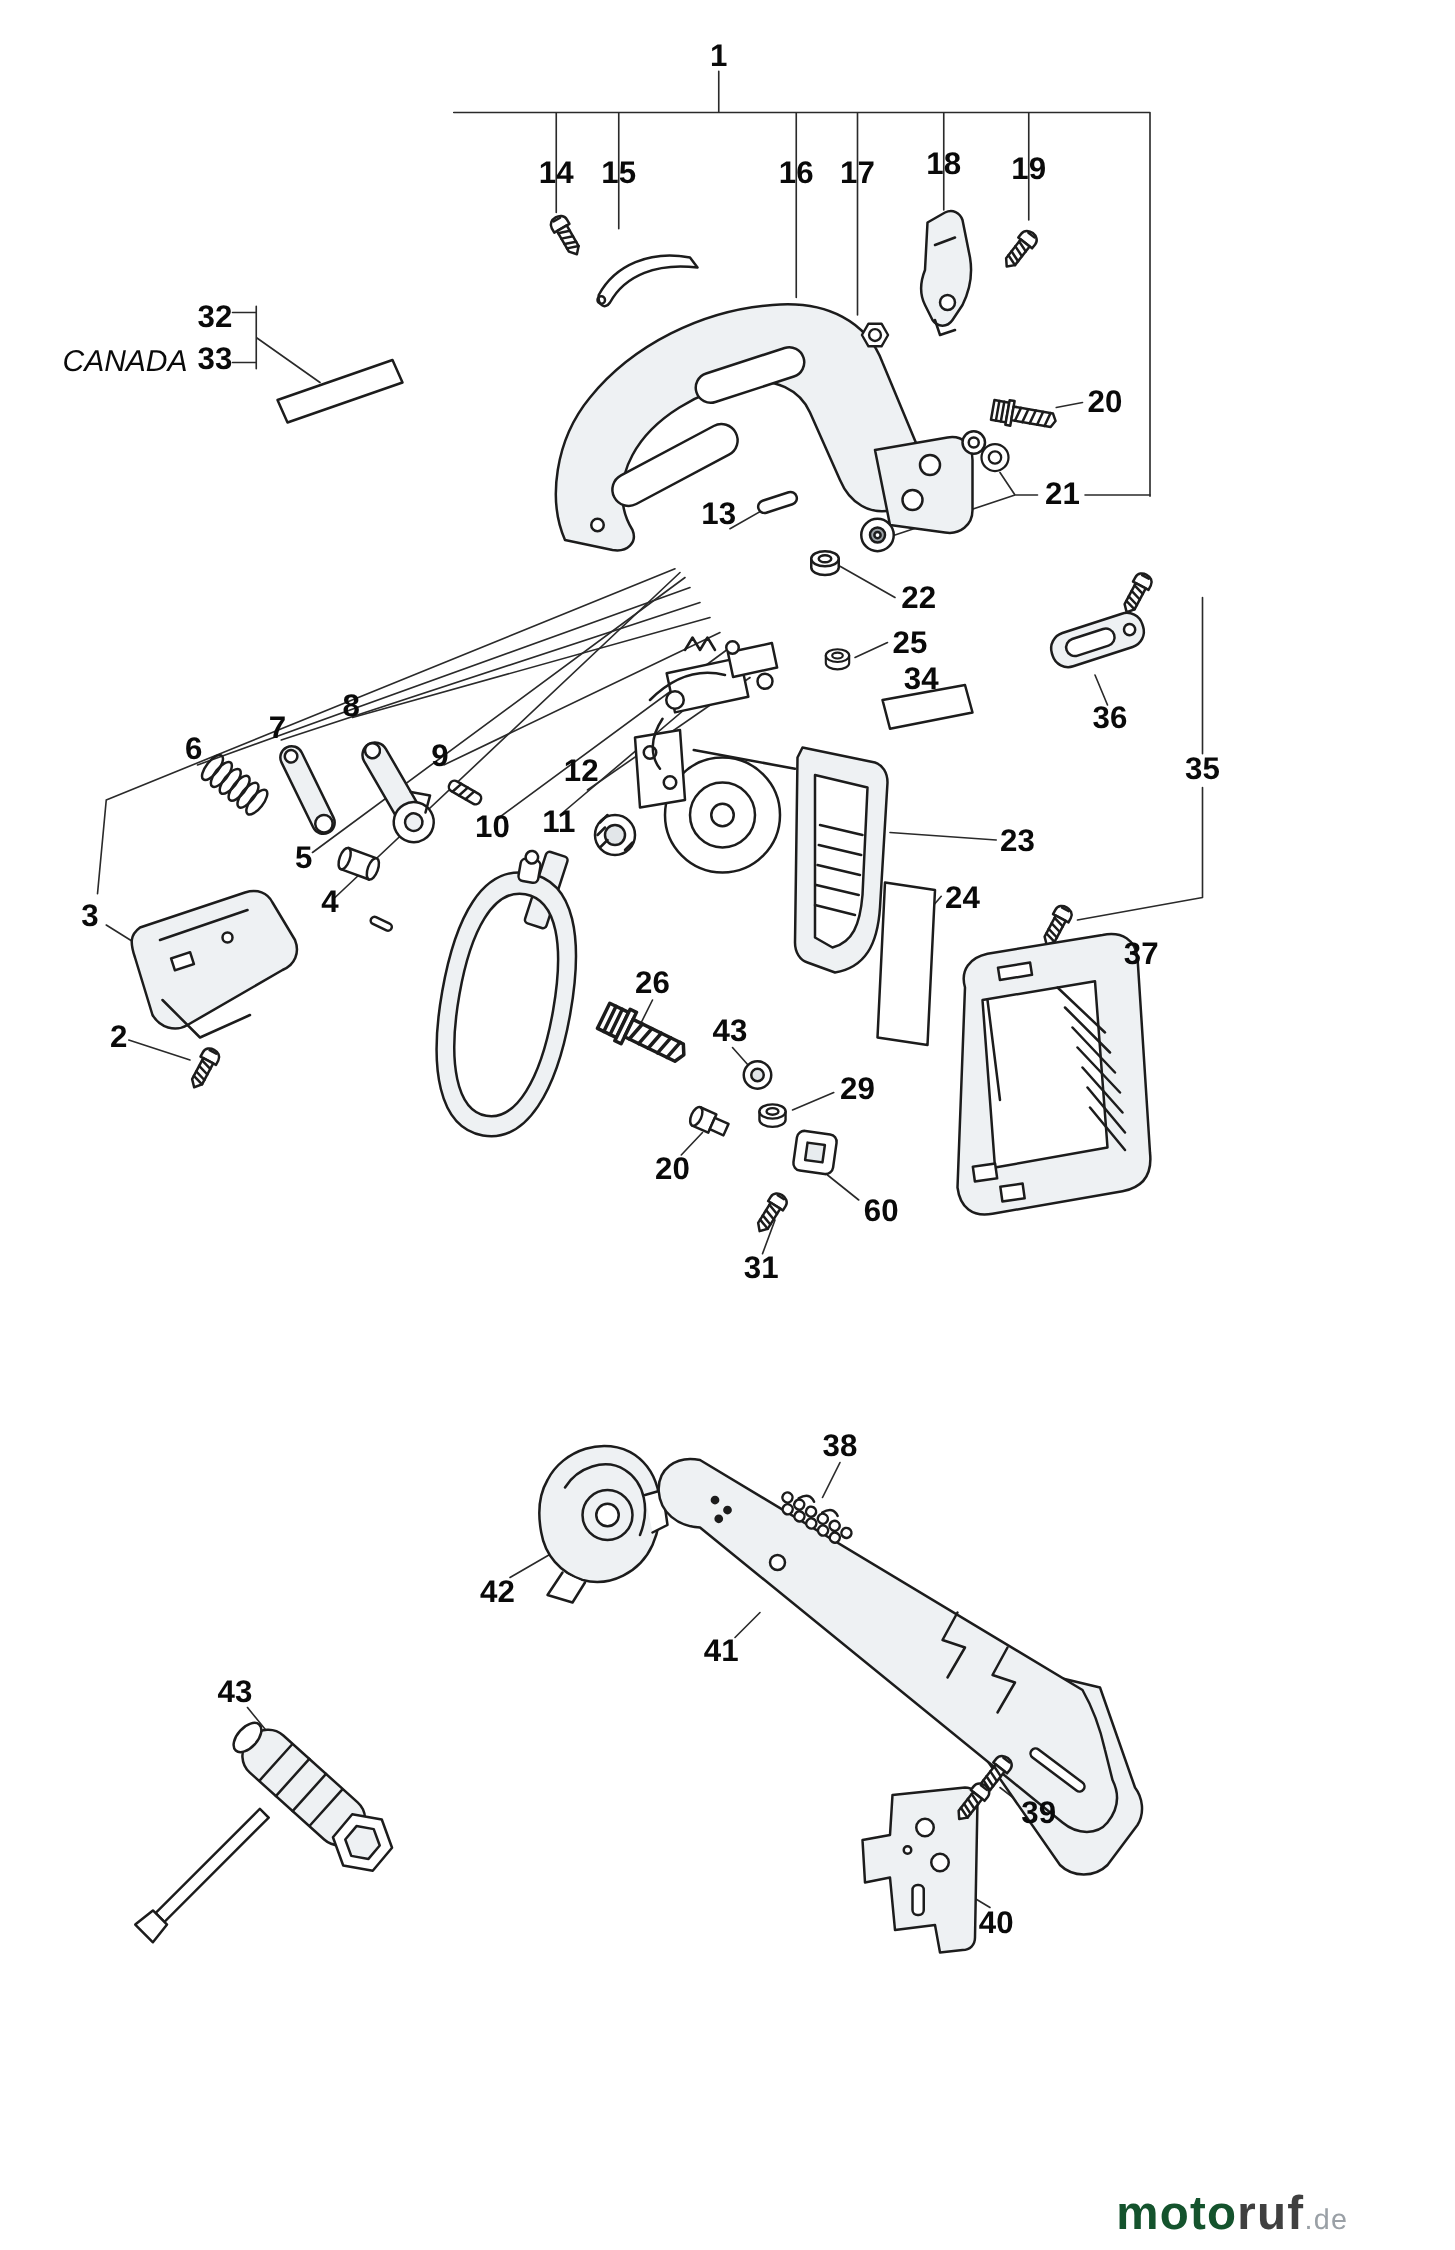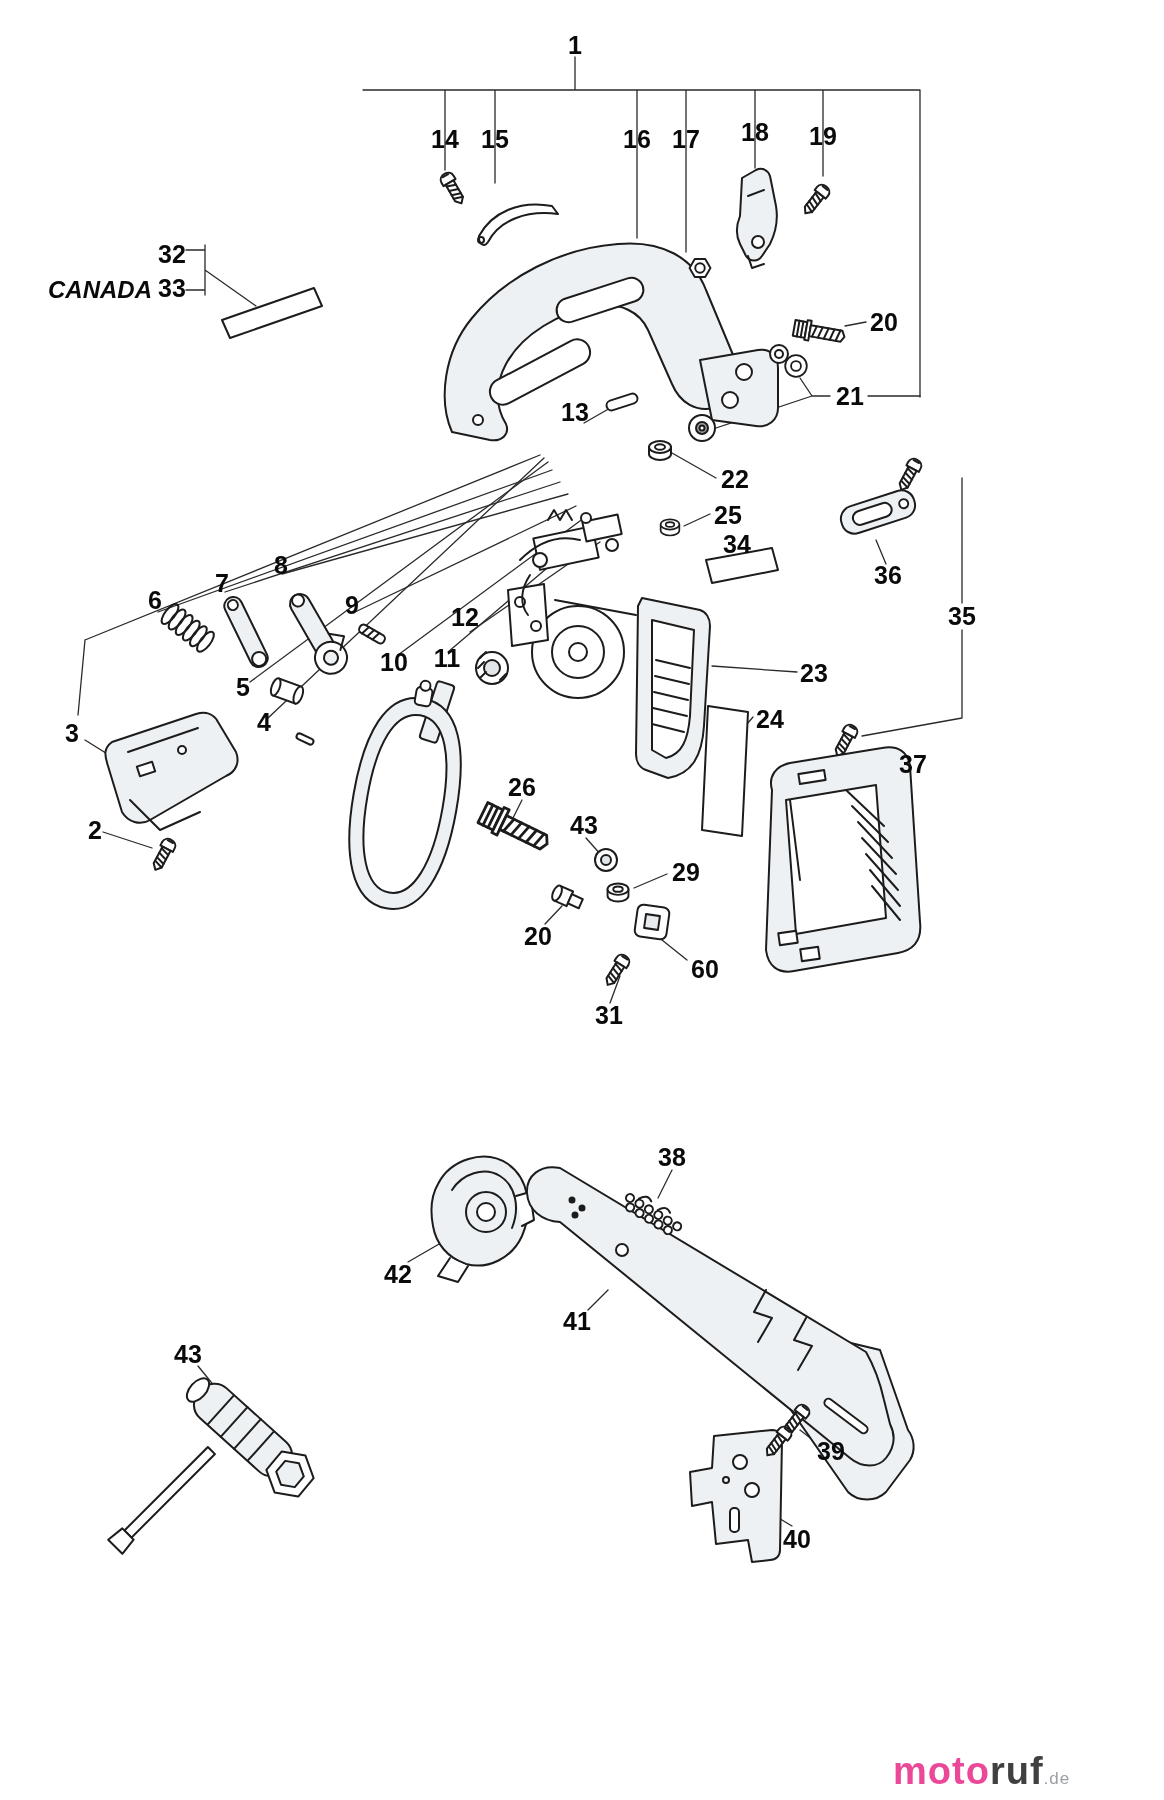--- a/index.html
+++ b/index.html
@@ -1,27 +1,27 @@
 <!DOCTYPE html>
 <html><head>
 <meta charset="utf-8">
 <style>
   html,body{margin:0;padding:0;background:#fff;}
   .page{position:relative;width:1164px;height:1800px;background:#ffffff;overflow:hidden;
         font-family:"Liberation Sans", sans-serif;}
   svg.art{position:absolute;left:0;top:0;width:1164px;height:1800px;}
   .co{position:absolute;transform:translate(-50%,-50%);font-weight:bold;font-size:25px;
       color:#0a0a0a;line-height:1;white-space:nowrap;}
-  .canada{position:absolute;transform:translate(-50%,-50%);font-weight:bold;font-style:italic;
+  .canada{position:absolute;transform:translate(-50%,-50%);font-weight:normal;font-style:italic;
       font-size:24px;color:#0a0a0a;white-space:nowrap;}
   .wm{position:absolute;left:893px;top:1752px;font-weight:bold;font-size:38px;line-height:1;
       letter-spacing:1px;white-space:nowrap;}
-  .wm-a{color:#ec4899;}
+  .wm-a{color:#14532d;}
   .wm-b{color:#404040;}
-  .wm-c{color:#9aa0a6;font-size:17px;font-weight:normal;}
+  .wm-c{color:#9aa0a6;font-size:23px;font-weight:normal;}
 </style>
 </head>
 <body>
 
 <div class="page">
 
 <svg class="art" viewBox="0 0 1164 1800" fill="none" stroke="#1c1c1c" stroke-width="2" stroke-linecap="round" stroke-linejoin="round">
 
   <defs>
     <g id="sym-screw">

